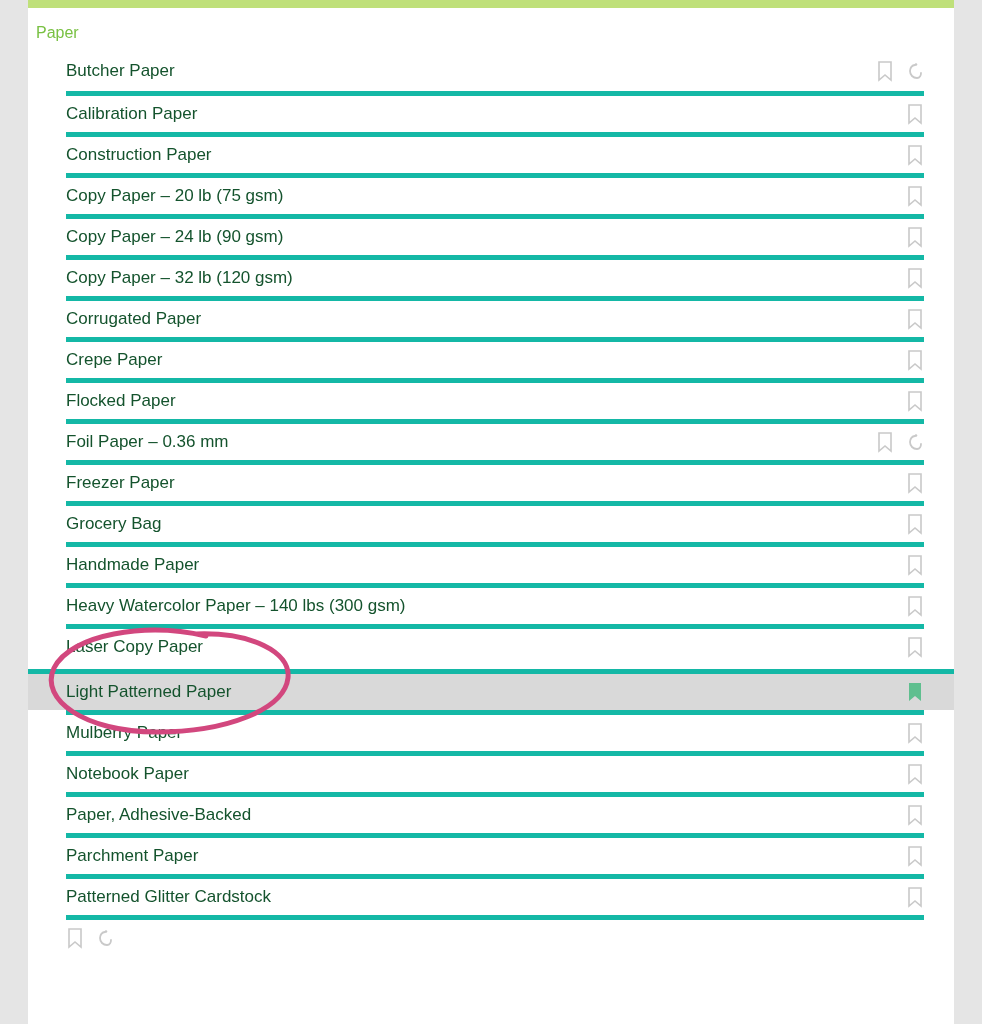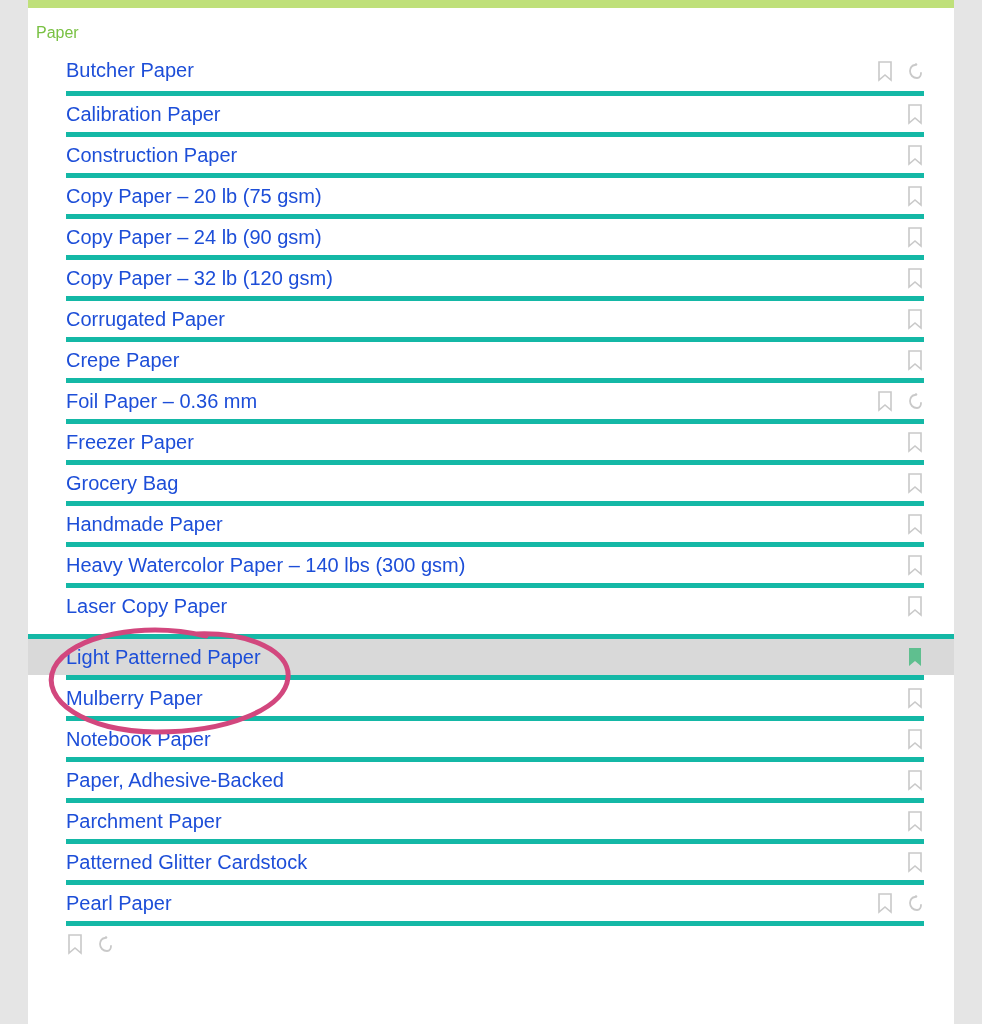--- a/index.html
+++ b/index.html
@@ -36,27 +36,27 @@
     display: flex;
     align-items: center;
     justify-content: space-between;
     height: 41px;
     border-top: 5px solid #14b8a6;
     cursor: pointer;
   }
   .list-row.first { border-top: none; }
   .list-row.selected {
     background: #d9d9d9;
-    margin: 10px -30px 0 -38px;
+    margin: 4px -30px 0 -38px;
     padding: 0 30px 0 38px;
     text-align: right;
   }
   .row-label {
-    font-size: 20px;
-    color: #1d4ed8;
+    font-size: 17px;
+    color: #14532d;
     white-space: nowrap;
   }
   .row-icons {
     display: flex;
     gap: 12px;
     align-items: center;
   }
   .bookmark-icon {
     width: 18px;
     height: 22px;
@@ -178,20 +178,30 @@
         <span class="row-label">Crepe Paper</span>
         <span class="row-icons">
           <span class="bookmark-icon">
             <svg viewBox="0 0 18 22">
               <path class="bookmark-outline" d="M3 2 H15 V20 L9 15 L3 20 Z"></path>
             </svg>
           </span>
         </span>
       </div>
       <div class="list-row">
+        <span class="row-label">Flocked Paper</span>
+        <span class="row-icons">
+          <span class="bookmark-icon">
+            <svg viewBox="0 0 18 22">
+              <path class="bookmark-outline" d="M3 2 H15 V20 L9 15 L3 20 Z"></path>
+            </svg>
+          </span>
+        </span>
+      </div>
+      <div class="list-row">
         <span class="row-label">Foil Paper – 0.36 mm</span>
         <span class="row-icons">
           <span class="bookmark-icon">
             <svg viewBox="0 0 18 22">
               <path class="bookmark-outline" d="M3 2 H15 V20 L9 15 L3 20 Z"></path>
             </svg>
           </span>
           <span class="logo-icon">
             <svg viewBox="0 0 18 18">
               <path class="logo-stroke" d="M9 3 C6 3 4 6 4 9 C4 13 7 16 11 16 C14 16 15 13 15 11"></path>
@@ -299,36 +309,20 @@
             </svg>
           </span>
         </span>
       </div>
       <div class="list-row">
         <span class="row-label">Patterned Glitter Cardstock</span>
         <span class="row-icons">
           <span class="bookmark-icon">
             <svg viewBox="0 0 18 22">
               <path class="bookmark-outline" d="M3 2 H15 V20 L9 15 L3 20 Z"></path>
-            </svg>
-          </span>
-        </span>
-      </div>
-      <div class="list-row">
-        <span class="row-label">Pearl Paper</span>
-        <span class="row-icons">
-          <span class="bookmark-icon">
-            <svg viewBox="0 0 18 22">
-              <path class="bookmark-outline" d="M3 2 H15 V20 L9 15 L3 20 Z"></path>
-            </svg>
-          </span>
-          <span class="logo-icon">
-            <svg viewBox="0 0 18 18">
-              <path class="logo-stroke" d="M9 3 C6 3 4 6 4 9 C4 13 7 16 11 16 C14 16 15 13 15 11"></path>
-              <circle cx="10" cy="2.5" r="1.3" fill="#c9c9c9"></circle>
             </svg>
           </span>
         </span>
       </div>
       <div class="list-row">
         <span class="row-icons">
           <span class="bookmark-icon">
             <svg viewBox="0 0 18 22">
               <path class="bookmark-outline" d="M3 2 H15 V20 L9 15 L3 20 Z"></path>
             </svg>

